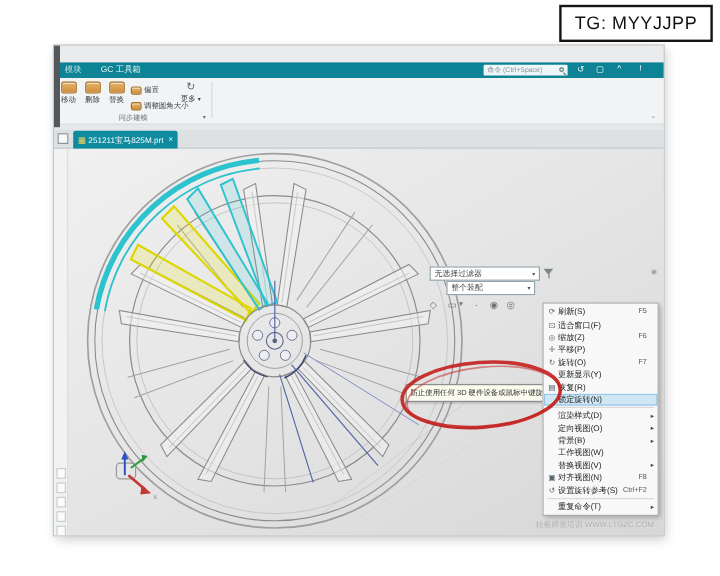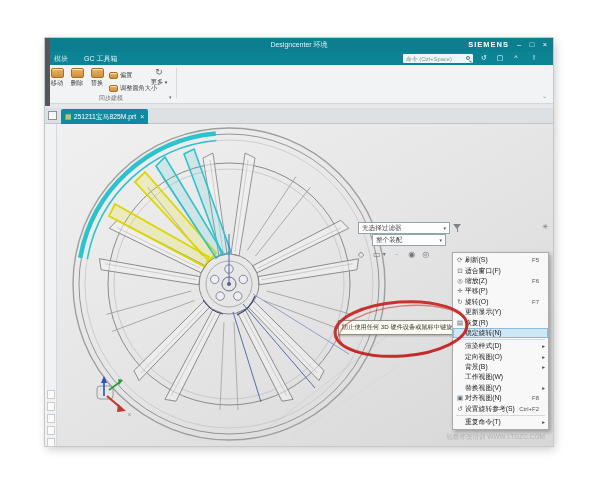--- a/index.html
+++ b/index.html
@@ -108,27 +108,20 @@
   #annot{position:absolute;left:0;top:0;z-index:8;pointer-events:none;}
 </style>
 </head>
 <body>
 
 <div id="page">
 
   <div id="win">
     <div id="win-left-edge"></div>
 
-    <div id="titlebar">
-      <span class="title">Designcenter 环境</span>
-      <span class="brand">SIEMENS</span>
-      <span class="winctl" id="ctl-min">–</span>
-      <span class="winctl" id="ctl-max">□</span>
-      <span class="winctl" id="ctl-close">×</span>
-    </div>
 
     <div id="ribbontabs">
       <span class="rtab" id="tab-module">模块</span>
       <span class="rtab" id="tab-gc">GC 工具箱</span>
       <input id="cmd-search" placeholder="命令 (Ctrl+Space)" style="">
       <span class="mag"></span>
       <span class="magtail"></span>
       <span class="qicon" id="qi-1">↺</span>
       <span class="qicon" id="qi-2">▢</span>
       <span class="qicon" id="qi-3">^</span>
@@ -391,13 +384,14 @@
       
       <svg id="annot" width="496" height="322" viewBox="0 0 496 322">
         <ellipse cx="344" cy="205" rx="66" ry="27" transform="rotate(-4 344 205)" fill="none" stroke="#c4201d" stroke-width="3" opacity="0.9"></ellipse>
         <ellipse cx="346" cy="207" rx="64" ry="25" transform="rotate(-6 346 207)" fill="none" stroke="#c4201d" stroke-width="1.4" opacity="0.5"></ellipse>
       </svg>
 
       <div id="canvas-watermark">轮毂师资培训 WWW.LTGZC.COM</div>
     </div>
   </div>
 
+  <div id="tg-box">TG: MYYJJPP</div>
 </div>
 
 </body></html>

